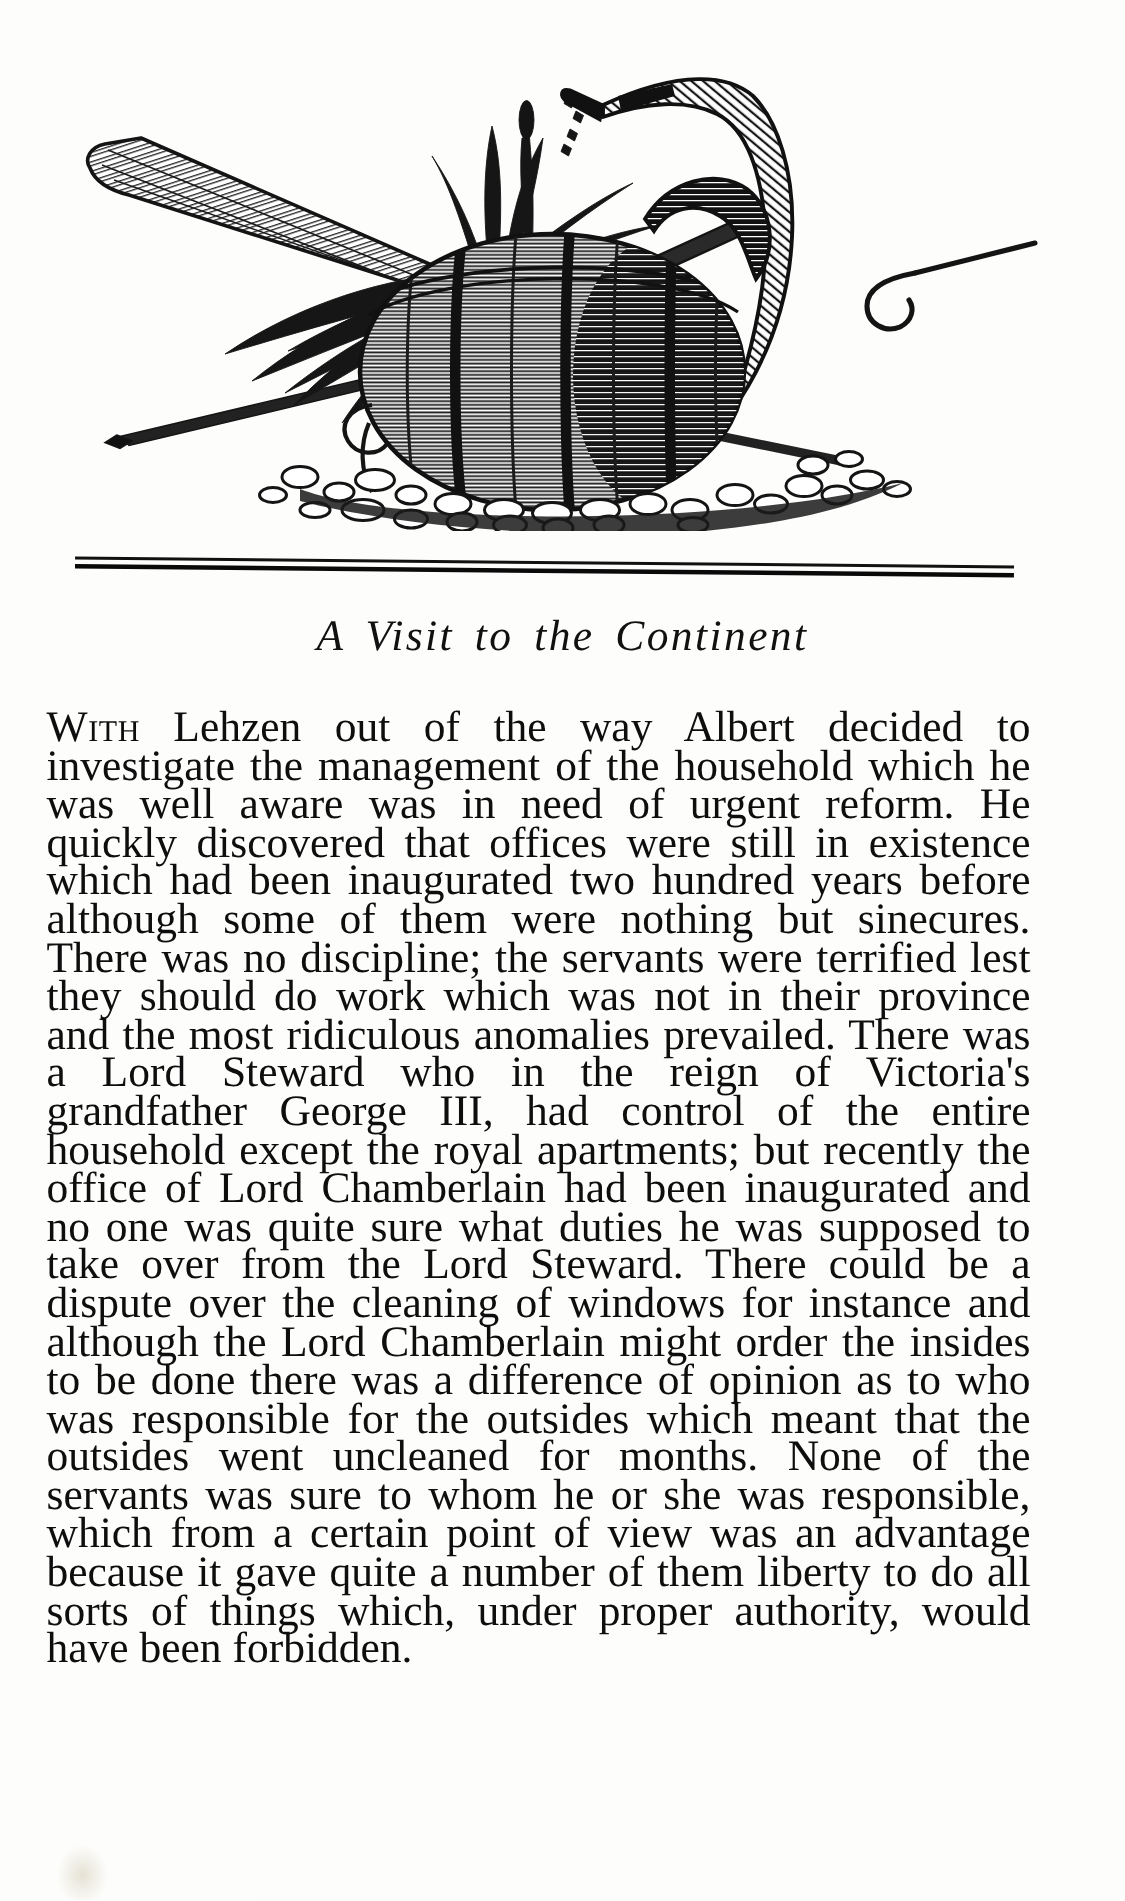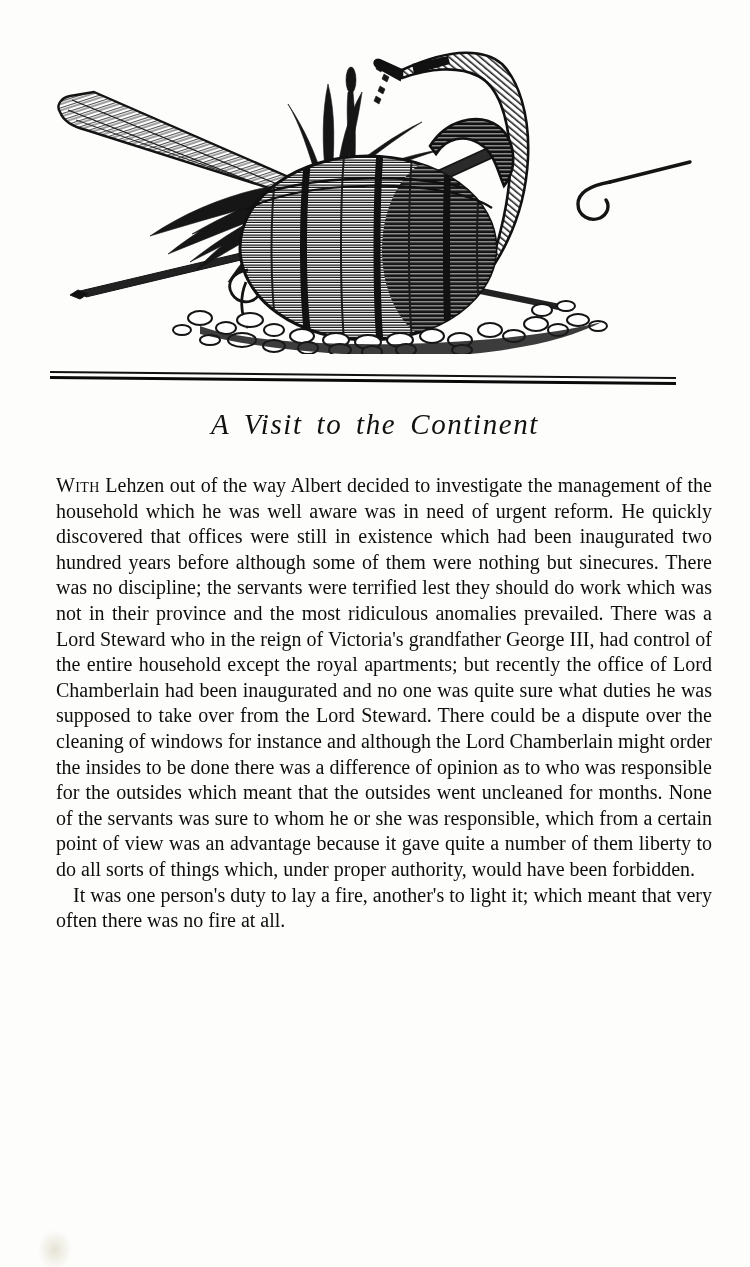--- a/index.html
+++ b/index.html
@@ -71,24 +71,24 @@
     font-size: 29px;
     letter-spacing: 1.6px;
     word-spacing: 5px;
     color: #111;
     font-family: "Liberation Serif", "DejaVu Serif", serif;
   }
 
   
   .body-text {
     position: absolute;
-    left: 56px;
+    left: 31px;
     top: 473px;
     width: 656px;
-    font-size: 20px;
+    font-size: 29px;
     line-height: 25.6px;
     text-align: justify;
     text-justify: inter-word;
     color: #0e0e0e;
     -webkit-hyphens: none;
     hyphens: none;
   }
   .body-text p {
     margin: 0;
     text-indent: 0;
@@ -271,17 +271,16 @@
 
   <div class="divider">
     <div class="rule-thin"></div>
     <div class="rule-thick"></div>
   </div>
 
   <div class="chapter-title">A Visit to the Continent</div>
 
   <div class="body-text">
     <p><span class="smallcaps">With</span><span> Lehzen out of the way Albert decided to investigate the management of the household which he was well aware was in need of urgent reform. He quickly discovered that offices were still in existence which had been inaugurated two hundred years before although some of them were nothing but sinecures. There was no discipline; the servants were terrified lest they should do work which was not in their province and the most ridiculous anomalies prevailed. There was a Lord Steward who in the reign of Victoria's grandfather George III, had control of the entire household except the royal apartments; but recently the office of Lord Chamberlain had been inaugurated and no one was quite sure what duties he was supposed to take over from the Lord Steward. There could be a dispute over the cleaning of windows for instance and although the Lord Chamberlain might order the insides to be done there was a difference of opinion as to who was responsible for the outsides which meant that the outsides went uncleaned for months. None of the servants was sure to whom he or she was responsible, which from a certain point of view was an advantage because it gave quite a number of them liberty to do all sorts of things which, under proper authority, would have been forbidden.</span></p>
-    <p class="indented">It was one person's duty to lay a fire, another's to light it; which meant that very often there was no fire at all.</p>
   </div>
 
   <div class="scan-smudge"></div>
 </div>
 
 </body></html>

